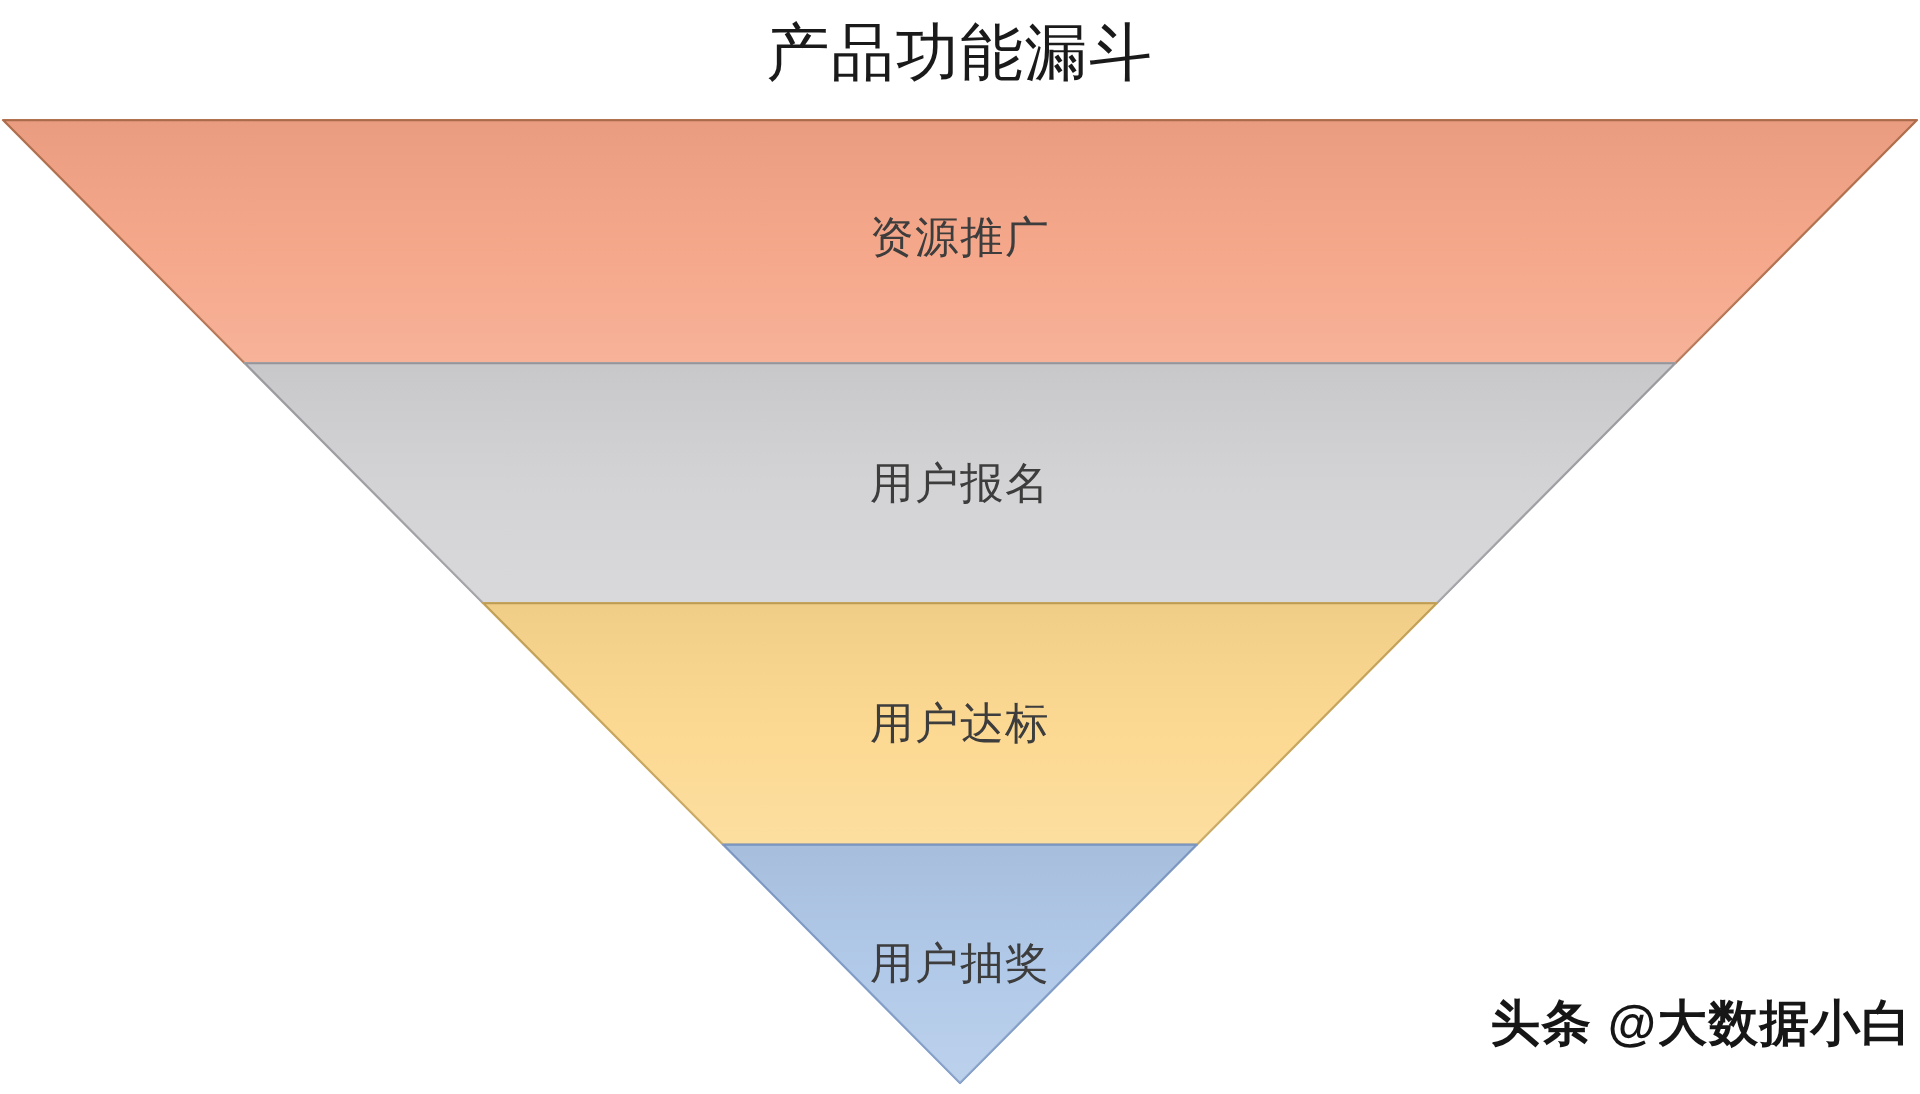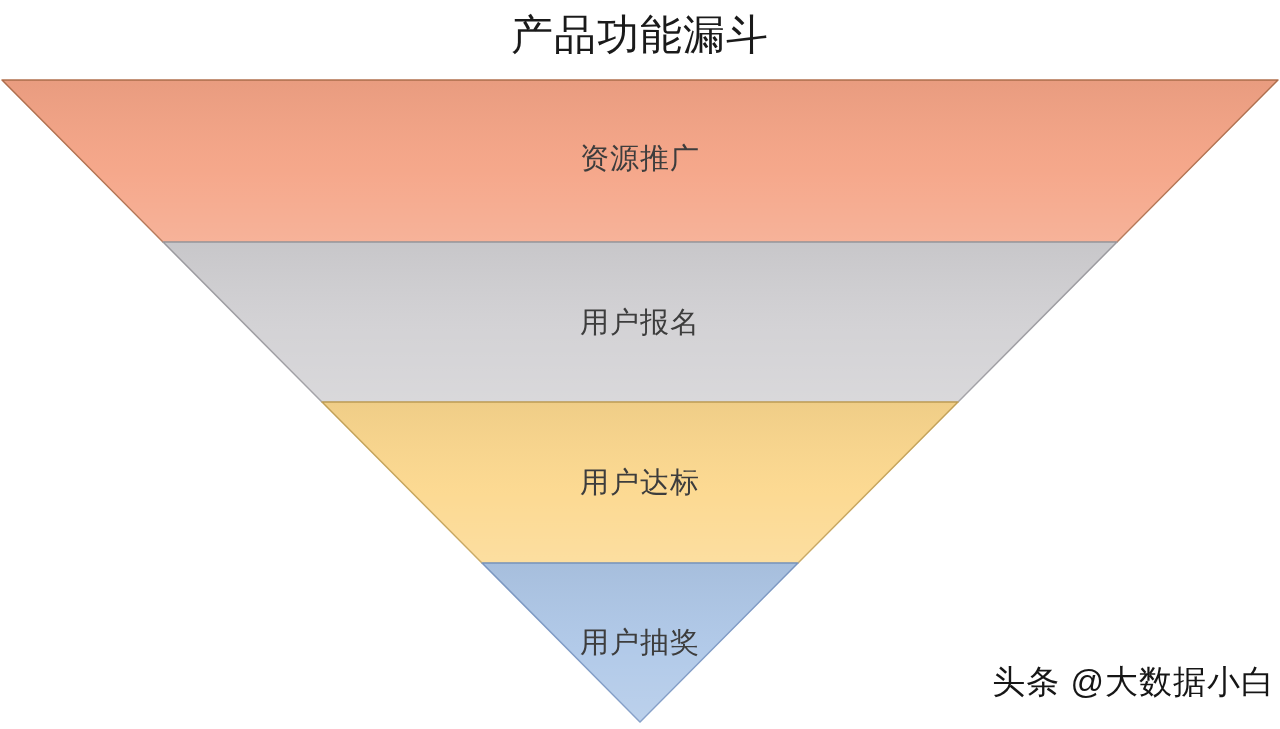--- a/index.html
+++ b/index.html
@@ -45,21 +45,21 @@
   }
   svg.funnel polygon.shape {
     stroke-width: 1.5;
     stroke-linejoin: round;
   }
   .watermark {
     position: absolute;
     right: 5px;
     bottom: 24px;
     font-size: 33px;
-    font-weight: normal;
+    font-weight: bold;
     color: #161616;
     letter-spacing: 1px;
     text-shadow: -3px 3px 0 #ffffff, -2px 2px 0 #ffffff;
     user-select: none;
   }
 </style>
 </head>
 <body>
 
 <div class="canvas">

